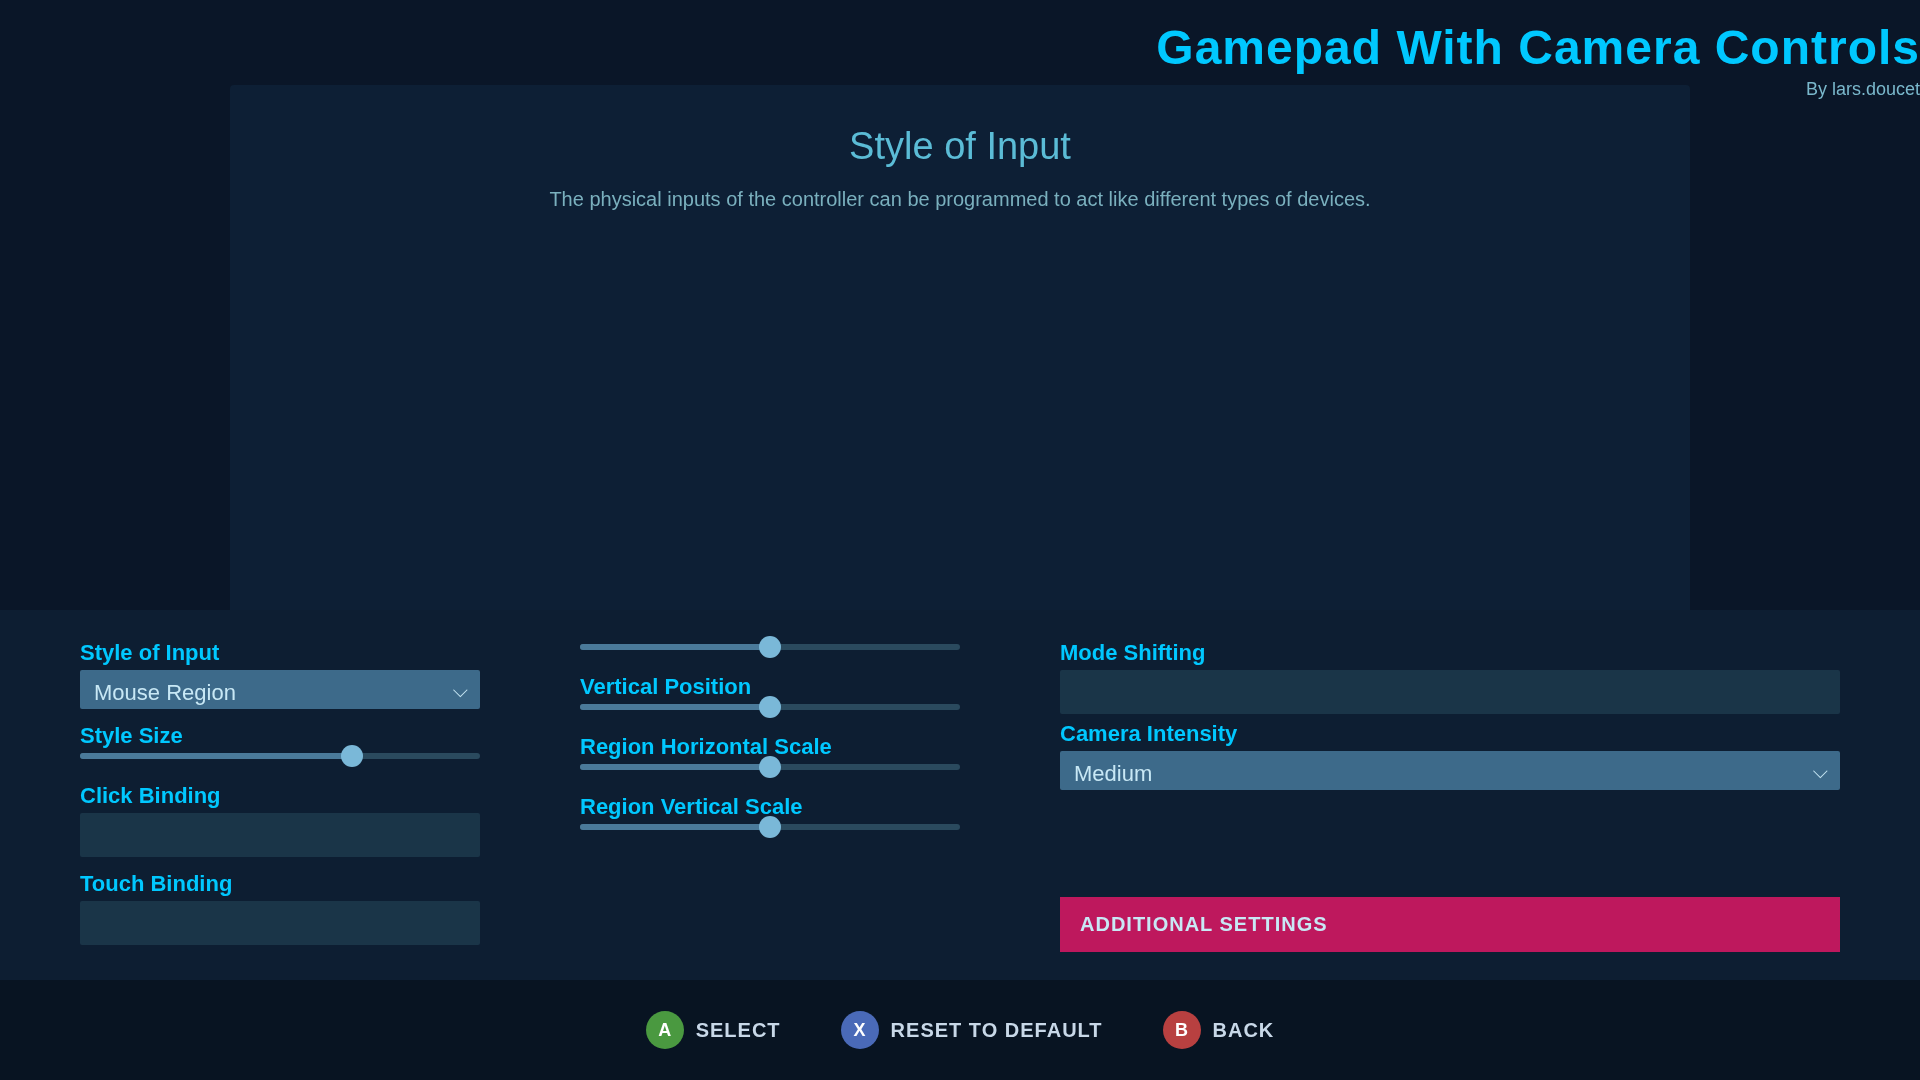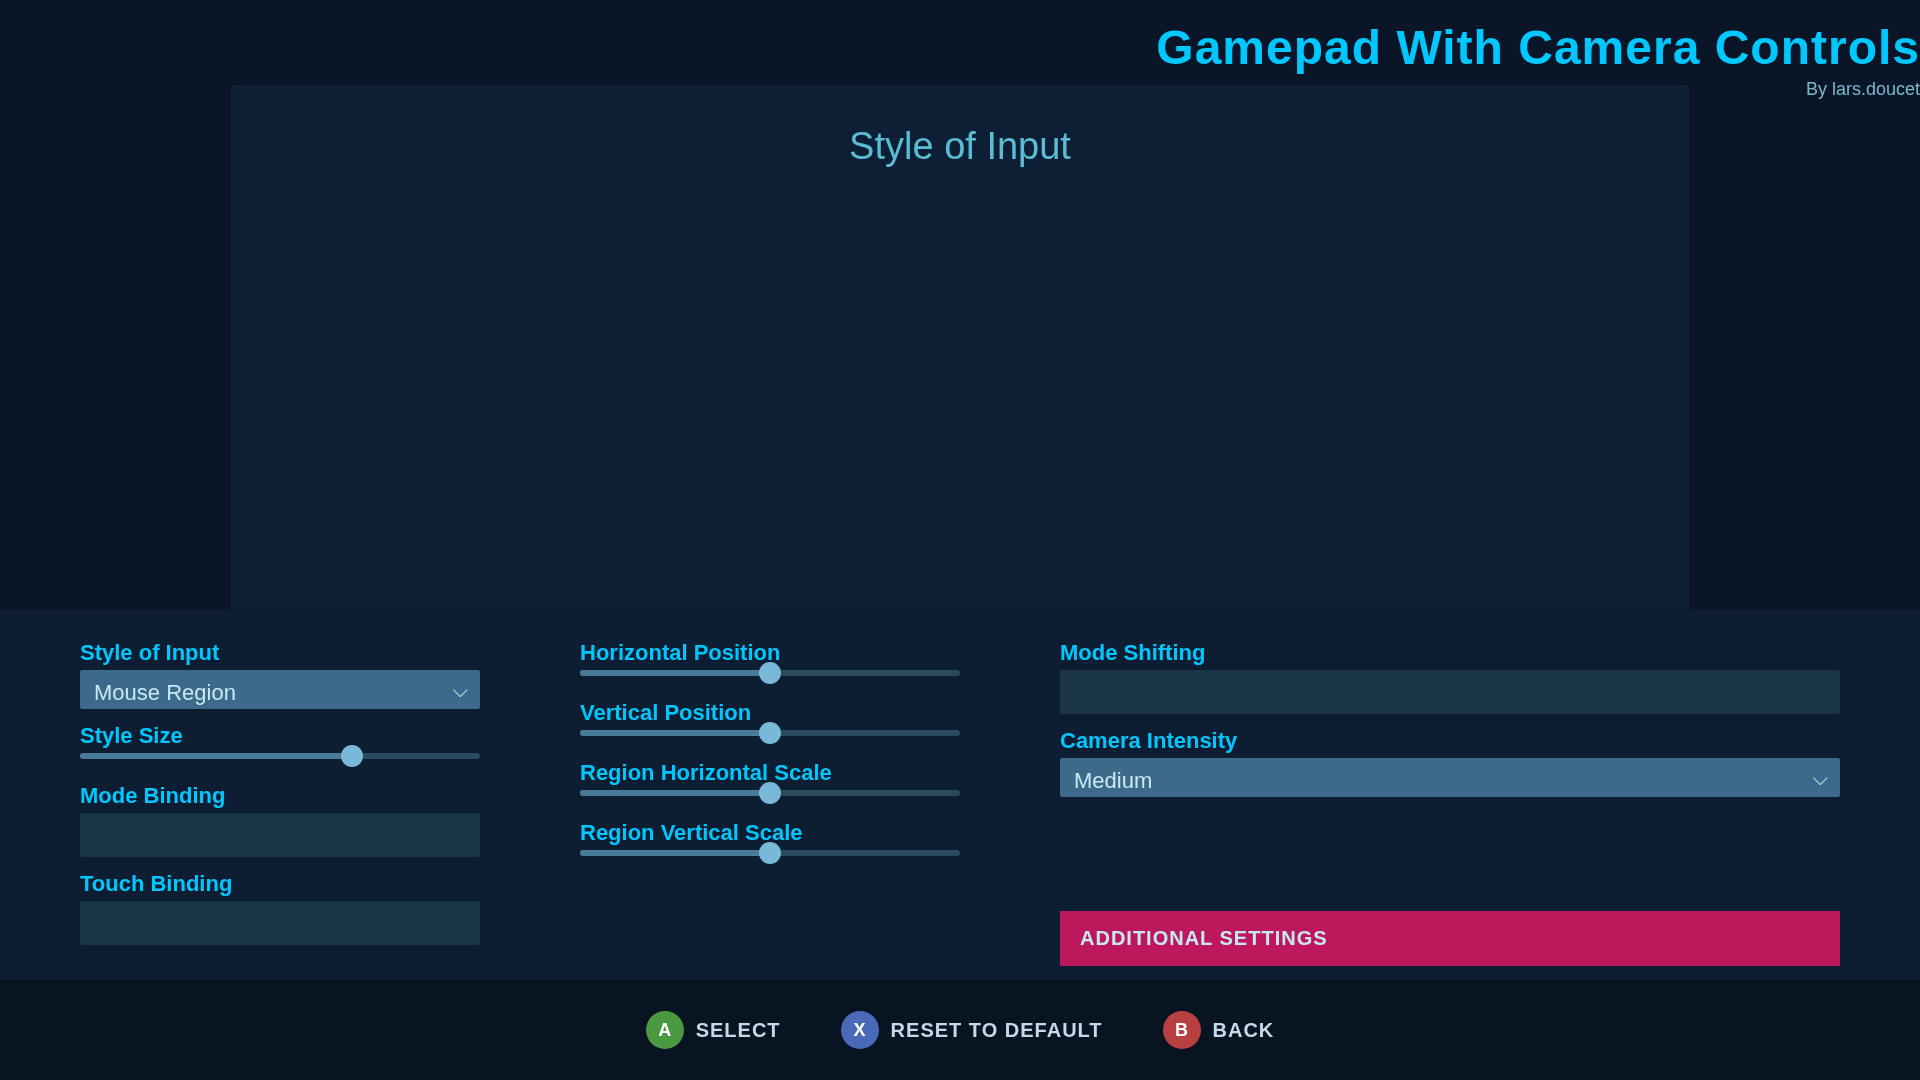--- a/index.html
+++ b/index.html
@@ -85,20 +85,21 @@
     }
 
     .column-middle {
       width: 420px;
       padding-left: 40px;
     }
 
     .column-right {
       flex: 1;
       padding-left: 40px;
+      gap: 7px;
     }
 
     .field-label {
       font-size: 22px;
       color: #00c8ff;
       font-weight: 600;
       margin-bottom: 4px;
     }
 
     .dropdown-wrapper {
@@ -254,20 +255,21 @@
 </head>
 <body>
 
 <div class="page-header">
   <div class="app-title">Gamepad With Camera Controls</div>
   <div class="app-subtitle">By lars.doucet</div>
 </div>
 
 <div class="main-content-area">
   <div class="section-title">Style of Input</div>
+  <div class="section-desc">The physical inputs of the controller can be programmed to act like different types of devices.</div>
 </div>
 
 <div class="bottom-panel">
 
   <div class="column column-left">
     <div>
       <div class="field-label">Style of Input</div>
       <div class="dropdown-wrapper">
         <select class="dropdown">
           <option>Mouse Region</option>
@@ -281,33 +283,32 @@
 
     <div class="slider-group">
       <div class="field-label">Style Size</div>
       <div class="slider-track">
         <div class="slider-fill" style="width: 68%;"></div>
         <div class="slider-thumb" style="left: calc(68% - 11px);"></div>
       </div>
     </div>
 
     <div>
-      <div class="field-label">Mode Binding</div>
+      <div class="field-label">Click Binding</div>
       <input class="binding-input" type="text" value="" style="">
     </div>
 
     <div>
       <div class="field-label">Touch Binding</div>
       <input class="binding-input" type="text" value="" style="">
     </div>
   </div>
 
   <div class="column column-middle">
     <div class="slider-group">
-      <div class="field-label">Horizontal Position</div>
       <div class="slider-track">
         <div class="slider-fill" style="width: 50%;"></div>
         <div class="slider-thumb" style="left: calc(50% - 11px);"></div>
       </div>
     </div>
 
     <div class="slider-group">
       <div class="field-label">Vertical Position</div>
       <div class="slider-track">
         <div class="slider-fill" style="width: 50%;"></div>

